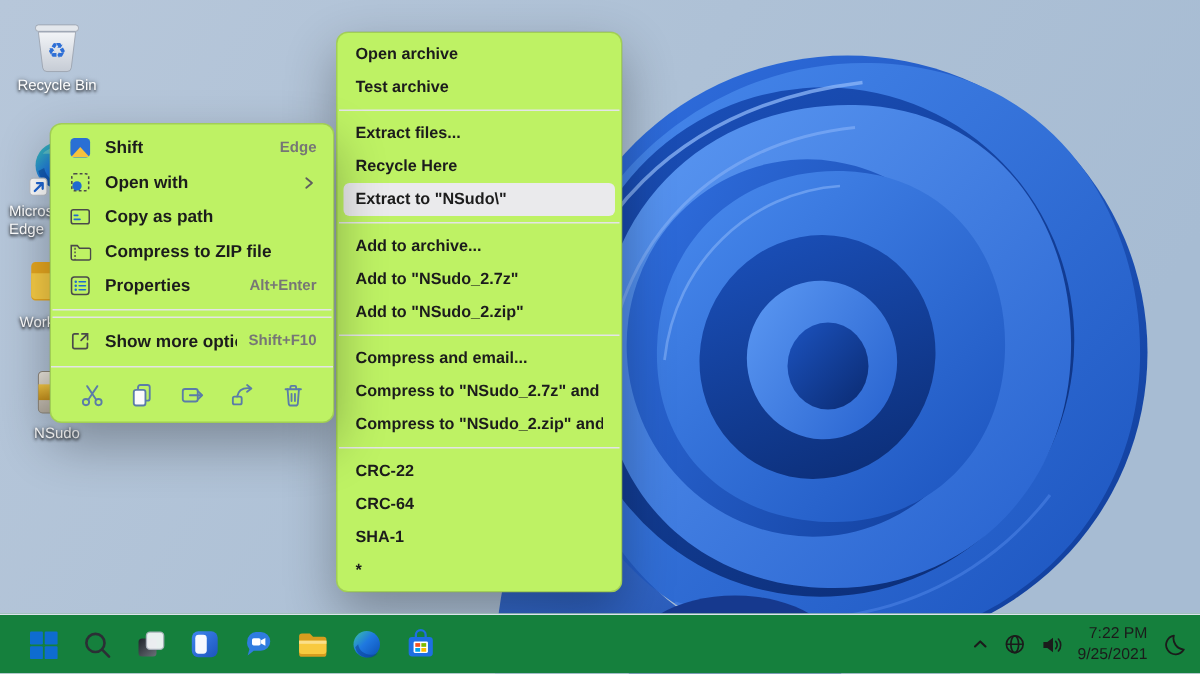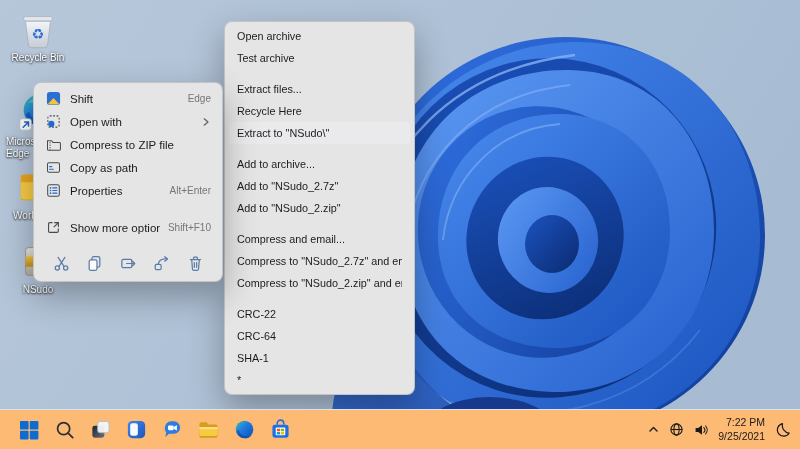--- a/index.html
+++ b/index.html
@@ -10,39 +10,39 @@
   .wallpaper{position:absolute;inset:0;z-index:0;}
 
   
   .desktop-icon{position:absolute;left:5px;width:66px;display:flex;flex-direction:column;
     align-items:center;gap:2px;z-index:1;}
   .di-img{width:42px;height:42px;display:flex;align-items:center;justify-content:center;}
   .di-label{font-size:10px;color:#fff;text-align:left;line-height:1.2;
     text-shadow:0 1px 2px rgba(0,0,0,.8),0 0 3px rgba(0,0,0,.5);max-width:64px;}
 
   
-  .menu{position:absolute;background:#e5e5e5;border:1px solid rgba(0,0,0,.15);
-    border-radius:8px;box-shadow:0 14px 34px rgba(0,0,0,.30);padding:4px 0;box-sizing:border-box;}
+  .menu{position:absolute;background:#bef264;border:1px solid rgba(0,0,0,.15);
+    border-radius:8px;box-shadow:0 14px 34px rgba(0,0,0,.30);padding:4px 0;box-sizing:border-box;font-weight:bold;}
   #context-menu{left:33px;top:82px;width:190px;z-index:6;}
   #nanazip-submenu{left:224px;top:21px;width:191px;z-index:5;padding:3px 0;}
   .menu-row{display:flex;align-items:center;height:23px;margin:0 4px;padding:0 7px;
     border-radius:4px;font-size:11.5px;color:#1c1c1c;white-space:nowrap;overflow:hidden;}
   .menu-row.highlighted{background:#eaeaec;}
   .mi{width:16px;height:16px;margin-right:9px;flex:0 0 auto;display:flex;align-items:center;justify-content:center;}
   .lbl{flex:1;overflow:hidden;}
   .sc{font-size:10px;color:#767676;margin-left:8px;}
   .chev{margin-left:8px;display:flex;flex:0 0 auto;}
   .menu-sep{height:1px;background:#e4e4e7;margin:4px 1px;}
   #nanazip-submenu .menu-row{height:22px;font-size:10.8px;padding:0 8px;}
   .action-row{display:flex;justify-content:space-between;align-items:center;
     border-top:1px solid #e4e4e7;margin-top:5px;padding:6px 15px 2px 15px;}
   .action-btn{width:24px;height:24px;display:flex;align-items:center;justify-content:center;border-radius:4px;}
 
   
-  .taskbar{position:absolute;left:0;right:0;bottom:0;height:39px;background:#fdba74;
+  .taskbar{position:absolute;left:0;right:0;bottom:0;height:39px;background:#15803d;
     border-top:1px solid #dde3ee;display:flex;z-index:10;}
   .tb-left{display:flex;align-items:center;gap:9px;padding-left:15px;}
   .tb-btn{width:27px;height:27px;display:flex;align-items:center;justify-content:center;border-radius:5px;}
   .tray{margin-left:auto;display:flex;align-items:center;gap:9px;padding-right:10px;}
   .tray-icon{display:flex;align-items:center;justify-content:center;}
   .clock{text-align:right;font-size:10.5px;line-height:1.3;color:#1b1b1b;}
 </style>
 </head>
 <body>
 
@@ -182,34 +182,34 @@
           <span class="lbl">Open with</span>
           <span class="chev">
             <svg width="10" height="10" viewBox="0 0 10 10">
               <path d="M3.2,1.8 L7,5 L3.2,8.2" fill="none" stroke="#5f5f5f" stroke-width="1.2" stroke-linecap="round" stroke-linejoin="round"></path>
             </svg>
           </span>
         </div>
         <div class="menu-row">
           <span class="mi">
             <svg width="15" height="15" viewBox="0 0 16 16">
+              <rect x="1.6" y="3" width="12.8" height="10" rx="1.5" fill="none" stroke="#4a4a4a" stroke-width="1.1"></rect>
+              <path d="M3.8,9.8 h4 M3.8,7 h2.4" stroke="#1f6ad0" stroke-width="1.2" stroke-linecap="round"></path>
+            </svg>
+          </span>
+          <span class="lbl">Copy as path</span>
+        </div>
+        <div class="menu-row">
+          <span class="mi">
+            <svg width="15" height="15" viewBox="0 0 16 16">
               <path d="M1.6,4 h4.3 l1.5,1.8 h7 a1.2,1.2 0 0 1 1,1.2 v6 a1.2,1.2 0 0 1 -1.2,1.2 H2.8 a1.2,1.2 0 0 1 -1.2,-1.2 Z" fill="none" stroke="#4a4a4a" stroke-width="1.1"></path>
               <line x1="4.3" y1="5.5" x2="4.3" y2="14" stroke="#4a4a4a" stroke-width="1" stroke-dasharray="1.4,1.2"></line>
             </svg>
           </span>
           <span class="lbl">Compress to ZIP file</span>
-        </div>
-        <div class="menu-row">
-          <span class="mi">
-            <svg width="15" height="15" viewBox="0 0 16 16">
-              <rect x="1.6" y="3" width="12.8" height="10" rx="1.5" fill="none" stroke="#4a4a4a" stroke-width="1.1"></rect>
-              <path d="M3.8,9.8 h4 M3.8,7 h2.4" stroke="#1f6ad0" stroke-width="1.2" stroke-linecap="round"></path>
-            </svg>
-          </span>
-          <span class="lbl">Copy as path</span>
         </div>
         <div class="menu-row">
           <span class="mi">
             <svg width="15" height="15" viewBox="0 0 16 16">
               <rect x="1.8" y="1.8" width="12.4" height="12.4" rx="2" fill="none" stroke="#4a4a4a" stroke-width="1.1"></rect>
               <circle cx="4.8" cy="5.2" r="0.9" fill="#1f6ad0"></circle>
               <circle cx="4.8" cy="8" r="0.9" fill="#1f6ad0"></circle>
               <circle cx="4.8" cy="10.8" r="0.9" fill="#1f6ad0"></circle>
               <path d="M7.2,5.2 h4.5 M7.2,8 h4.5 M7.2,10.8 h4.5" stroke="#1f6ad0" stroke-width="1.1" stroke-linecap="round"></path>
             </svg>

